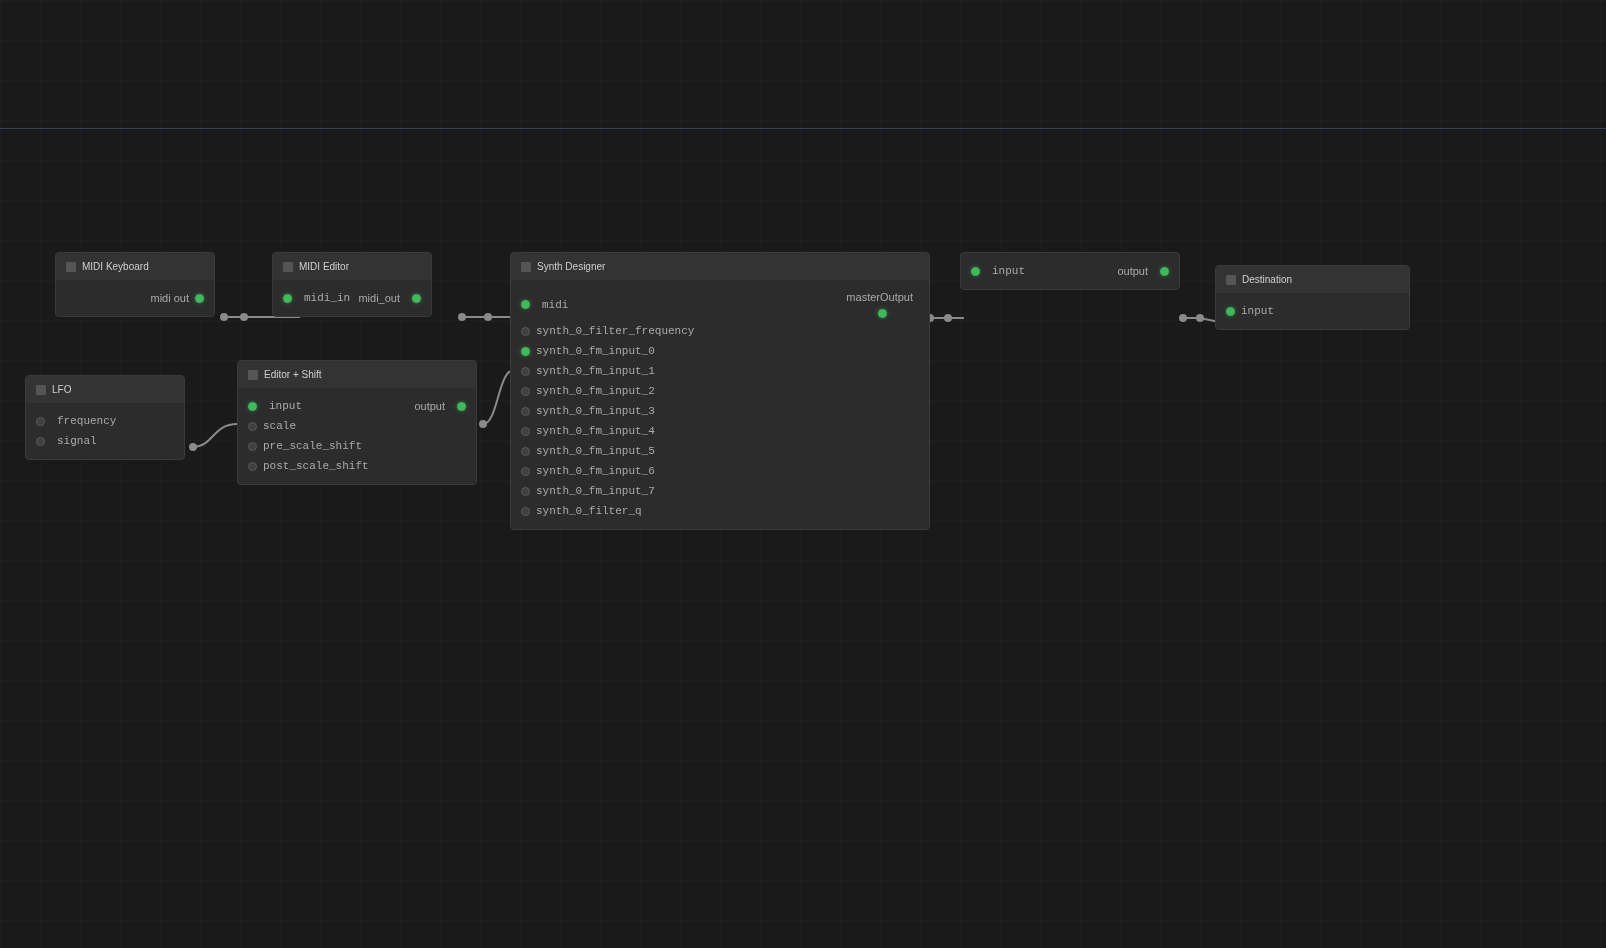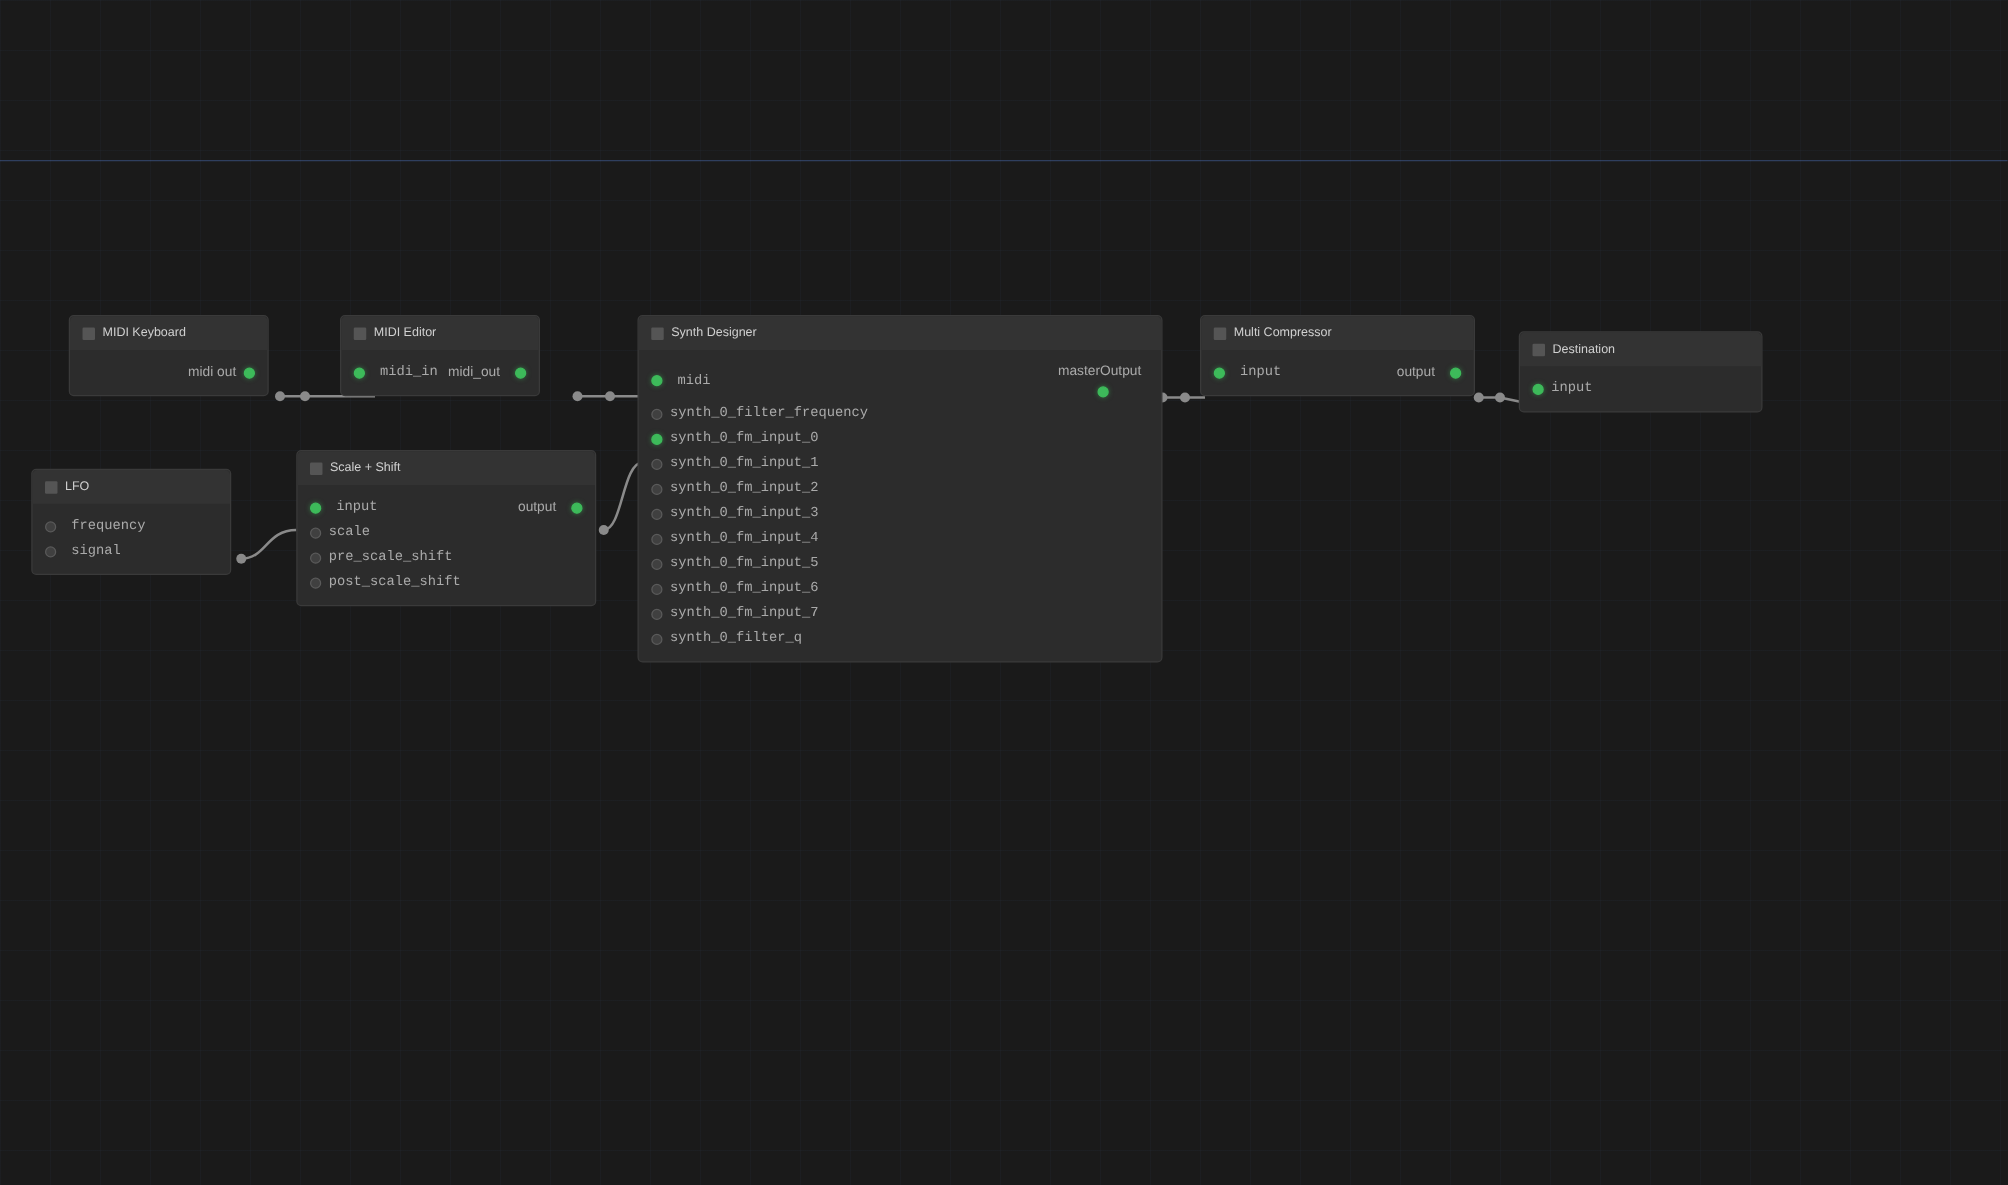--- a/index.html
+++ b/index.html
@@ -232,21 +232,21 @@
           <span class="port-label right">midi_out</span>
           <div class="port-dot active"></div>
         </div>
       </div>
     </div>
   </div>
 
   <div class="node" id="node-scale-shift" style="width:240px;">
     <div class="node-header">
       <div class="node-header-icon"></div>
-      <span class="node-title">Scale + Shift</span>
+      <span class="node-title">Editor + Shift</span>
     </div>
     <div class="node-body">
       <div class="port-row both">
         <div style="display:flex;align-items:center;gap:6px;">
           <div class="port-dot active"></div>
           <span class="port-label left">input</span>
         </div>
         <div style="display:flex;align-items:center;gap:6px;">
           <span class="port-label right">output</span>
           <div class="port-dot active"></div>
@@ -321,24 +321,20 @@
         <span class="port-label left">synth_0_fm_input_7</span>
       </div>
       <div class="port-row">
         <div class="port-dot inactive"></div>
         <span class="port-label left">synth_0_filter_q</span>
       </div>
     </div>
   </div>
 
   <div class="node" id="node-multi-compressor" style="width:220px;">
-    <div class="node-header">
-      <div class="node-header-icon"></div>
-      <span class="node-title">Multi Compressor</span>
-    </div>
     <div class="node-body">
       <div class="port-row both">
         <div style="display:flex;align-items:center;gap:6px;">
           <div class="port-dot active"></div>
           <span class="port-label left">input</span>
         </div>
         <div style="display:flex;align-items:center;gap:6px;">
           <span class="port-label right">output</span>
           <div class="port-dot active"></div>
         </div>

